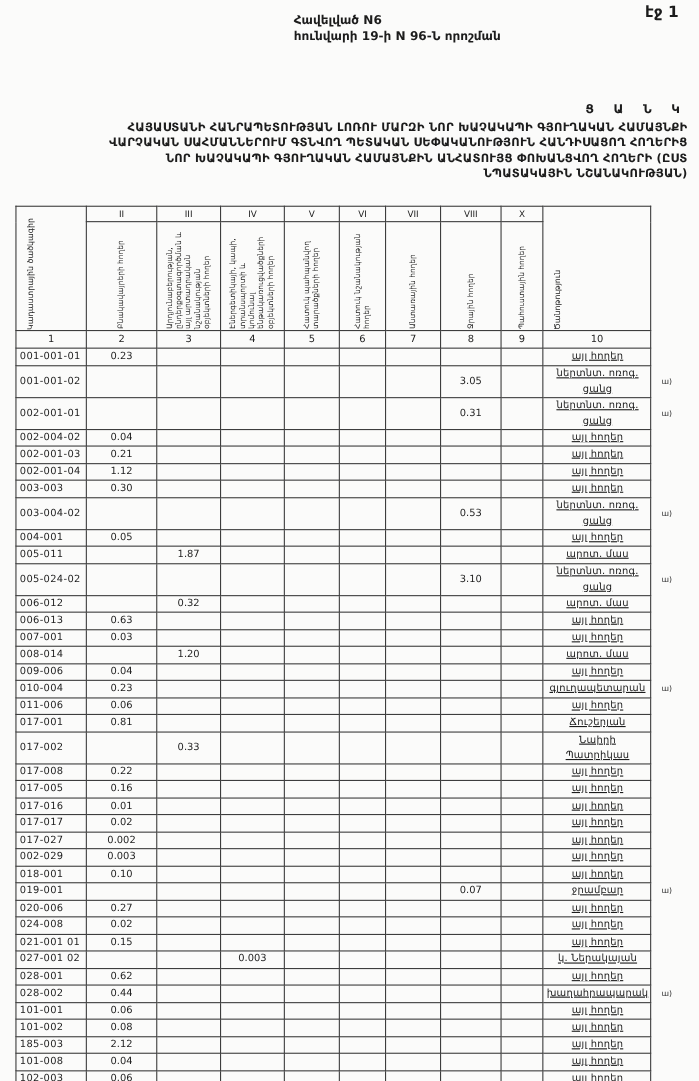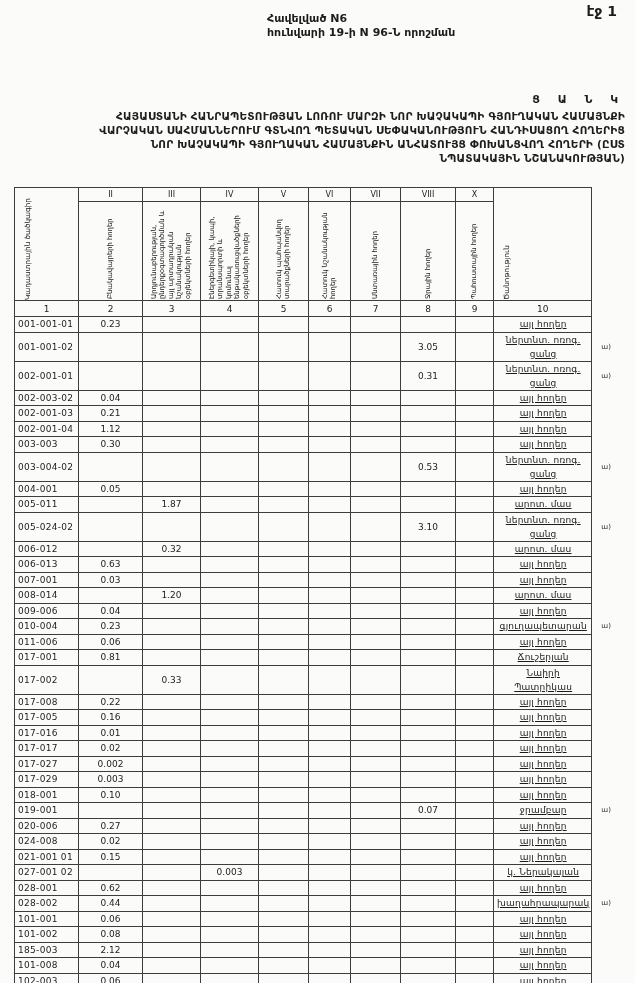--- a/index.html
+++ b/index.html
@@ -190,21 +190,21 @@
           <td class="val"></td>
           <td class="val"></td>
           <td class="val"></td>
           <td class="val"></td>
           <td class="val">0.31</td>
           <td class="val"></td>
           <td class="note">ներտնտ. ոռոգ. ցանց</td>
           <td class="fnc">ա)</td>
         </tr>
         <tr>
-          <td class="code">002-003-02</td>
+          <td class="code">002-004-02</td>
           <td class="val">0.04</td>
           <td class="val"></td>
           <td class="val"></td>
           <td class="val"></td>
           <td class="val"></td>
           <td class="val"></td>
           <td class="val"></td>
           <td class="val"></td>
           <td class="note">այլ հողեր</td>
           <td class="fnc"></td>
@@ -476,21 +476,21 @@
           <td class="val"></td>
           <td class="val"></td>
           <td class="val"></td>
           <td class="val"></td>
           <td class="val"></td>
           <td class="val"></td>
           <td class="note">այլ հողեր</td>
           <td class="fnc"></td>
         </tr>
         <tr>
-          <td class="code">017-029</td>
+          <td class="code">002-029</td>
           <td class="val">0.003</td>
           <td class="val"></td>
           <td class="val"></td>
           <td class="val"></td>
           <td class="val"></td>
           <td class="val"></td>
           <td class="val"></td>
           <td class="val"></td>
           <td class="note">այլ հողեր</td>
           <td class="fnc"></td>

